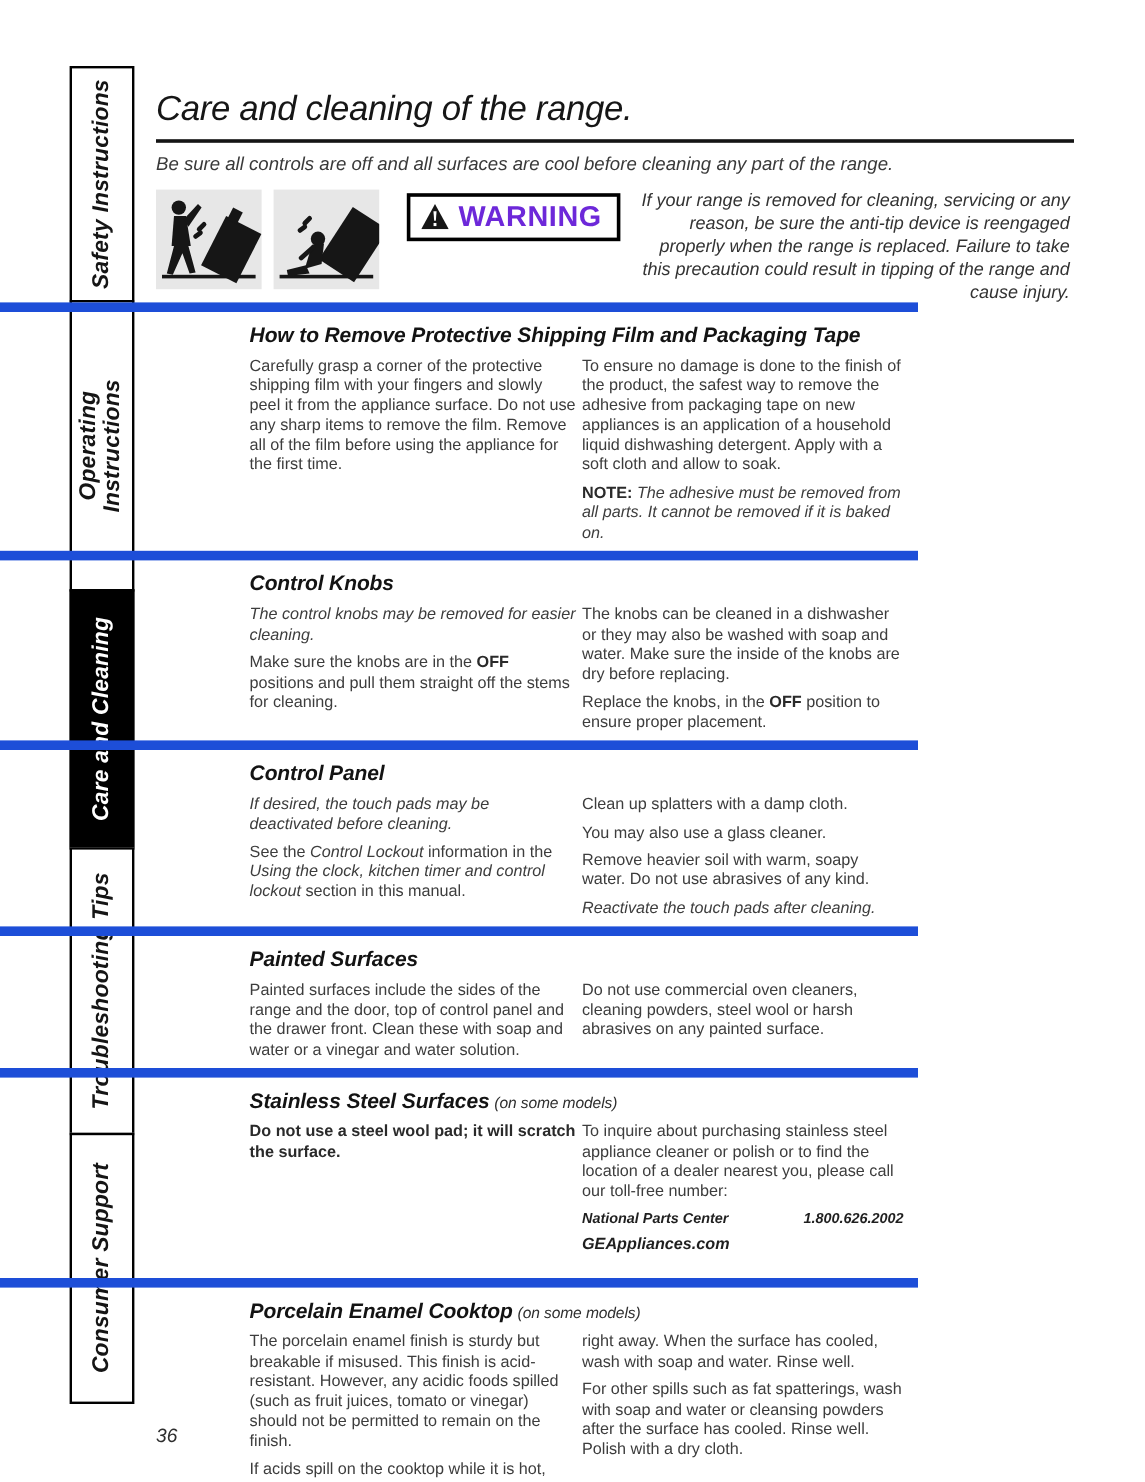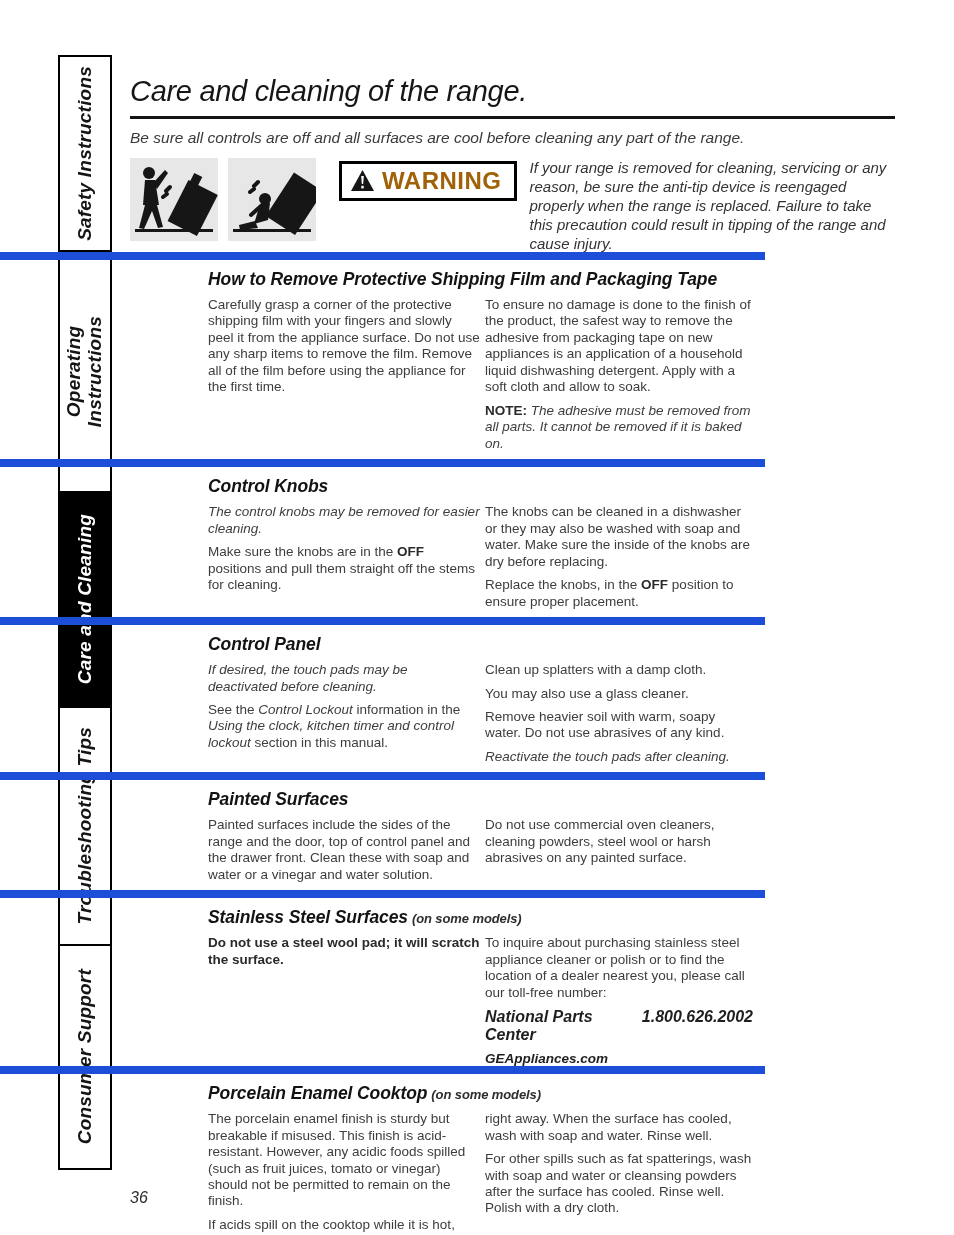--- a/index.html
+++ b/index.html
@@ -32,44 +32,44 @@
   .title-rule{border:none;border-top:3px solid #141414;margin:8px 0 0 0;}
   .intro{font-style:italic;font-size:15.5px;color:#3a3a3a;margin:10px 0 0 0;}
 
   .warn-row{display:flex;align-items:flex-start;margin-top:11px;}
   .tip-icons{display:flex;gap:10px;}
   .tip-icon{width:88px;height:83px;background:#e7e7e7;flex:none;}
   .warn-box{
     margin-left:23px;margin-top:3px;border:3px solid #000;background:#fff;
     display:flex;align-items:center;gap:8px;padding:3px 12px 3px 9px;flex:none;
   }
-  .warn-box-label{font-weight:700;font-size:24px;color:#a16207;letter-spacing:.5px;}
+  .warn-box-label{font-weight:700;font-size:24px;color:#6d28d9;letter-spacing:.5px;}
   .warn-text{
     margin-left:13px;width:362px;font-style:italic;font-size:15px;
-    line-height:1.27;color:#333;margin-top:0;margin-bottom:0;
+    line-height:1.27;color:#333;margin-top:0;margin-bottom:0;text-align:right;
   }
 
   
   .sections{position:absolute;left:0;top:252px;width:765px;}
   .sec{box-sizing:border-box;border-top:8px solid #1d4ed8;padding-left:208px;}
   .sec-h{
     margin:9px 0 7px 0;font-size:17.5px;font-weight:700;font-style:italic;
     color:#131313;letter-spacing:-.1px;
   }
-  .h-suffix{font-weight:700;font-size:13px;color:#2e2e2e;margin-left:4px;}
+  .h-suffix{font-weight:400;font-size:13px;color:#2e2e2e;margin-left:4px;}
   .cols{display:flex;gap:5px;}
   .col{width:272px;}
   .col.right{width:268px;}
   .para{margin:0 0 7px 0;font-size:13.5px;line-height:1.22;color:#3d3d3d;}
   .sg-b{font-weight:700;color:#2a2a2a;}
   .sg-i{font-style:italic;}
   .sg-bi{font-weight:700;color:#2a2a2a;}
   .contact-row{
     display:flex;justify-content:space-between;font-weight:700;font-style:italic;
-    font-size:16px;color:#1f1f1f;margin:3px 0 7px 0;
+    font-size:12px;color:#1f1f1f;margin:3px 0 7px 0;
   }
   .site{font-weight:700;font-style:italic;color:#1f1f1f;font-size:13.5px;margin:0;}
   .page-num{position:absolute;left:130px;top:1145px;font-style:italic;font-size:16px;color:#2e2e2e;margin-top:44px;}
   svg .ink{fill:#161616;}
   svg .ink-stroke{stroke:#161616;stroke-width:4;stroke-linecap:round;fill:none;}
 </style>
 </head>
 <body>
 
 <nav class="sidebar">

